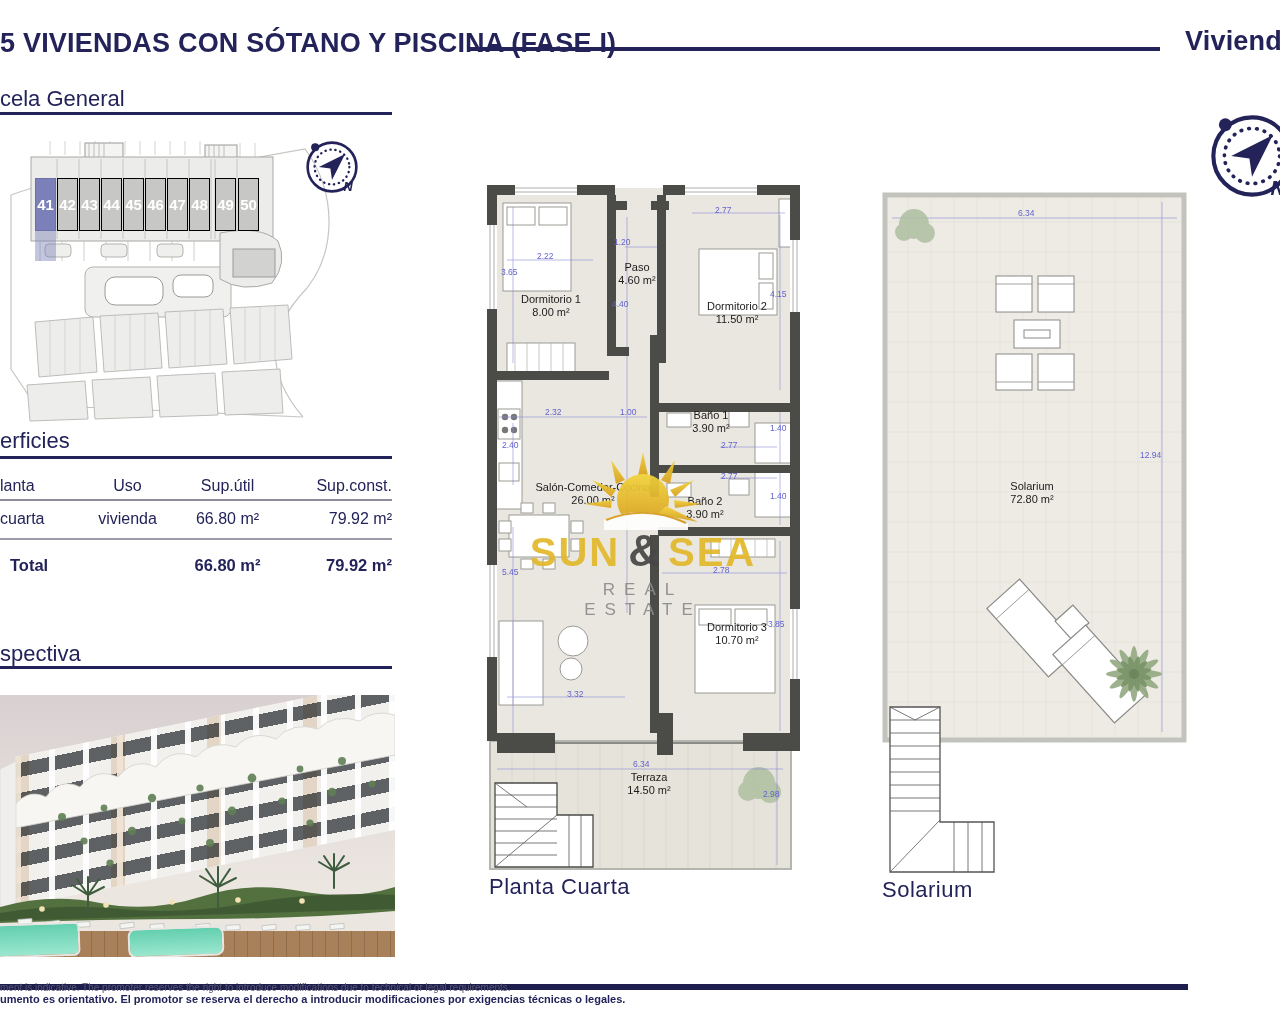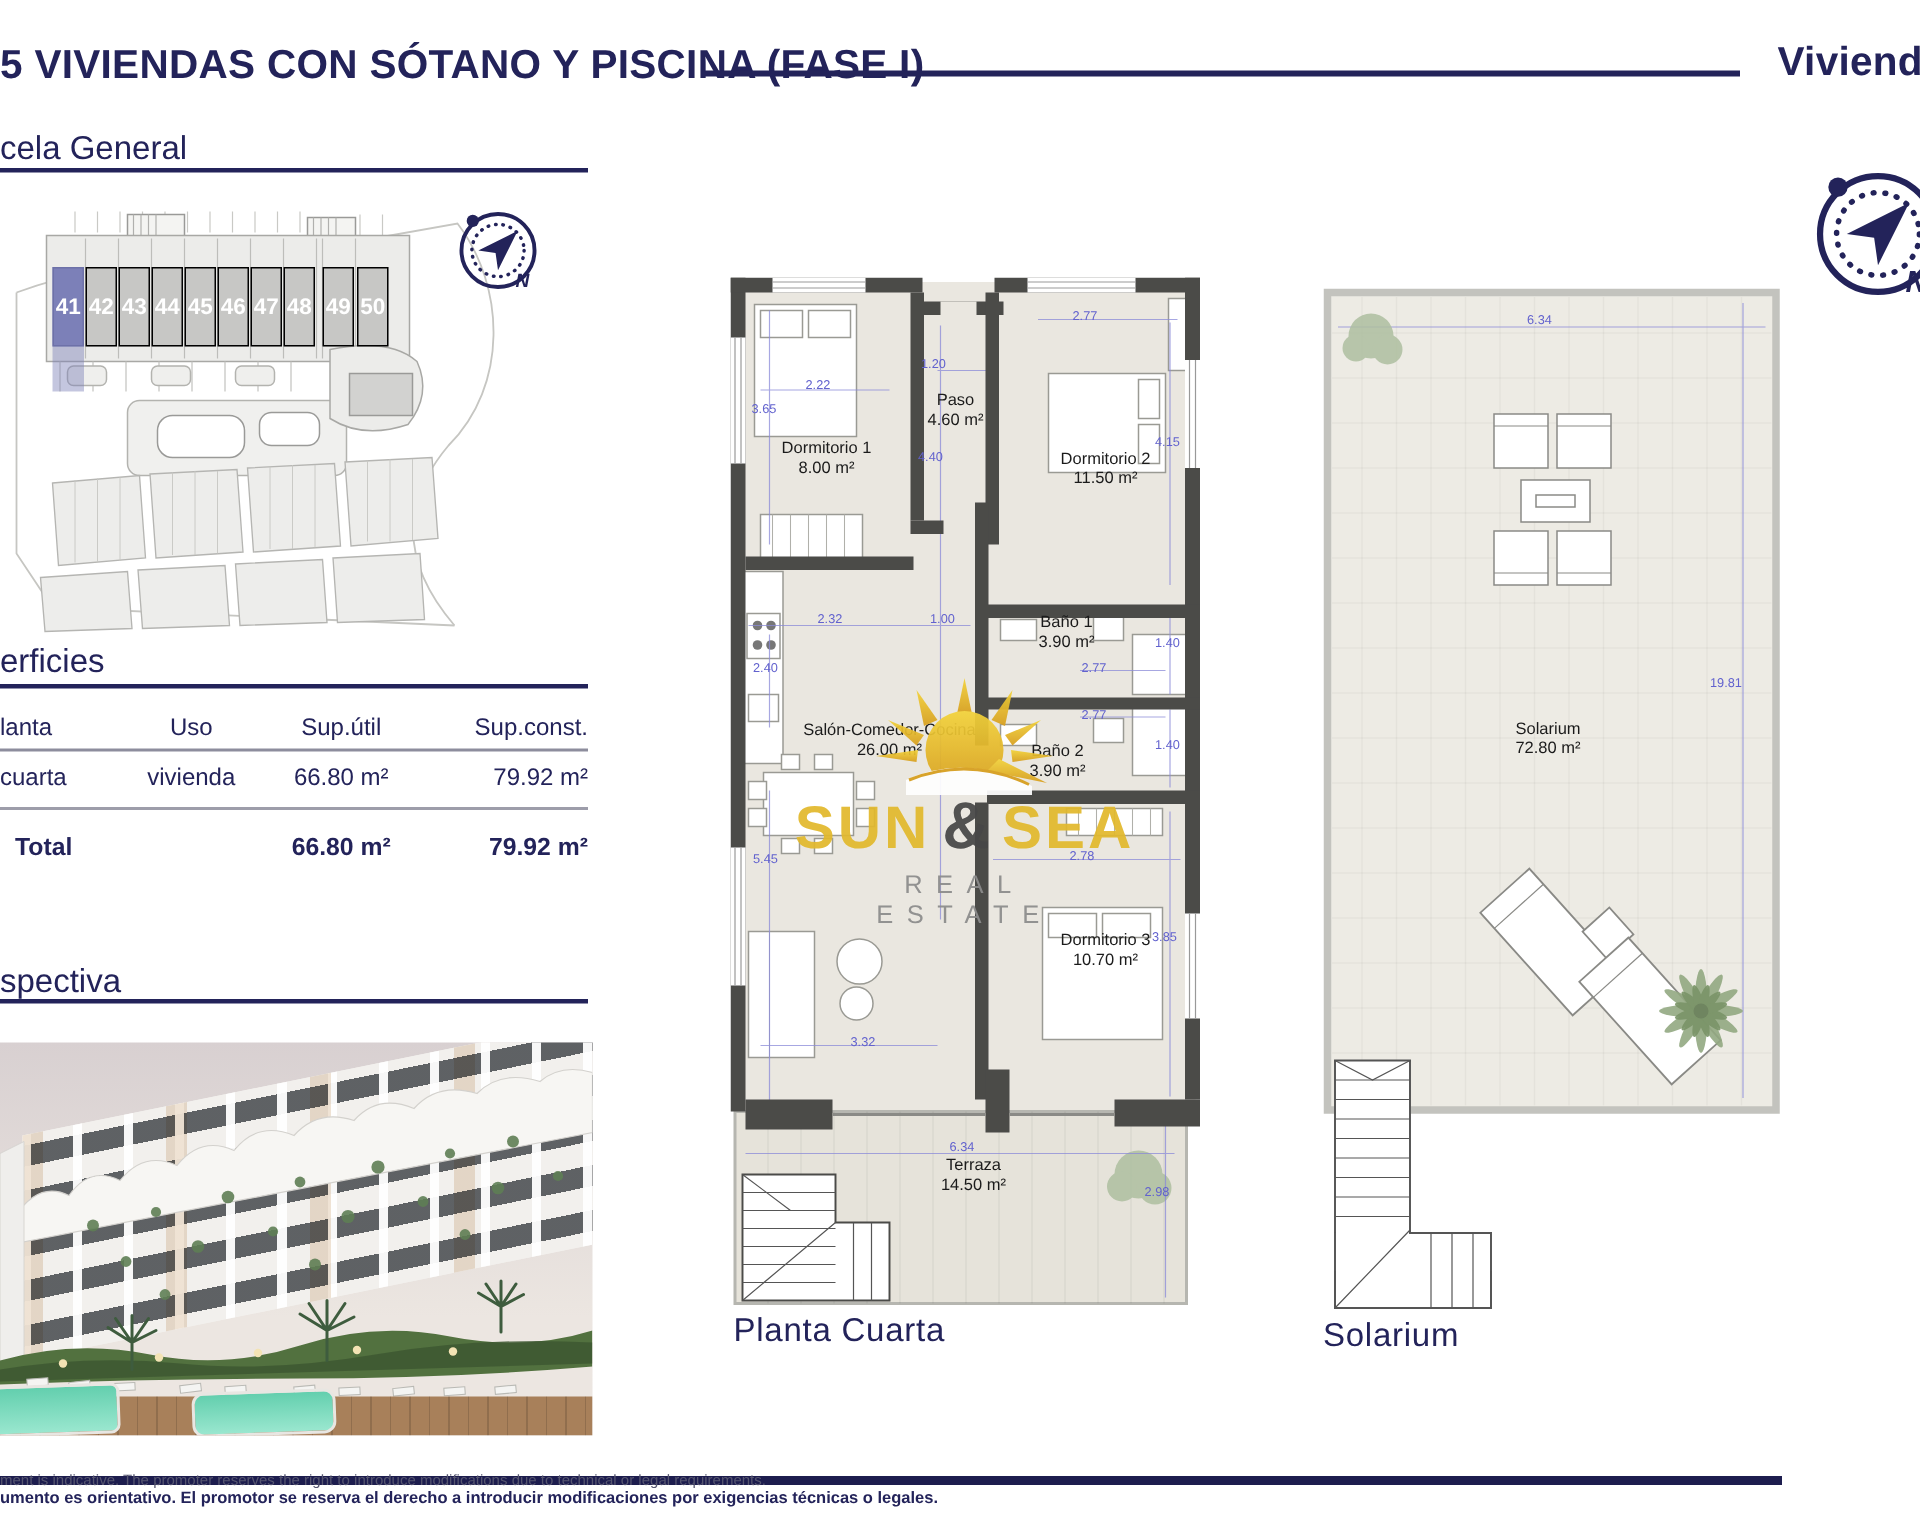--- a/index.html
+++ b/index.html
@@ -471,21 +471,21 @@
         <path d="M8,528H58 M8,541H58 M8,554H58 M8,567H58 M8,580H58 M8,593H58 M8,606H58 M8,619H58"></path>
         <path d="M72,630V680 M86,630V680 M100,630V680"></path>
         <path d="M8,680 L58,628 M8,515 L33,528 L58,515"></path>
       </g>
     </svg>
     <div class="room-label" style="left:95px;top:288px;width:110px;">
       <span>Solarium</span>
         <span>72.80 m²</span>
     </div>
     <span class="dim" style="left:136px;top:16px;">6.34</span>
-    <span class="dim" style="left:258px;top:258px;">19.81</span>
+    <span class="dim" style="left:258px;top:258px;">12.94</span>
   </div>
   <div class="abs caption" style="left:882px;top:877px;">Solarium</div>
 
   <div class="abs" id="watermark">
     <svg width="190" height="80" viewBox="0 0 190 80">
       <defs>
         <linearGradient id="sunG" x1="0" y1="0" x2="0" y2="1">
           <stop offset="0" stop-color="#f3d33a"></stop>
             <stop offset="1" stop-color="#d79e1d"></stop>
         </linearGradient>

